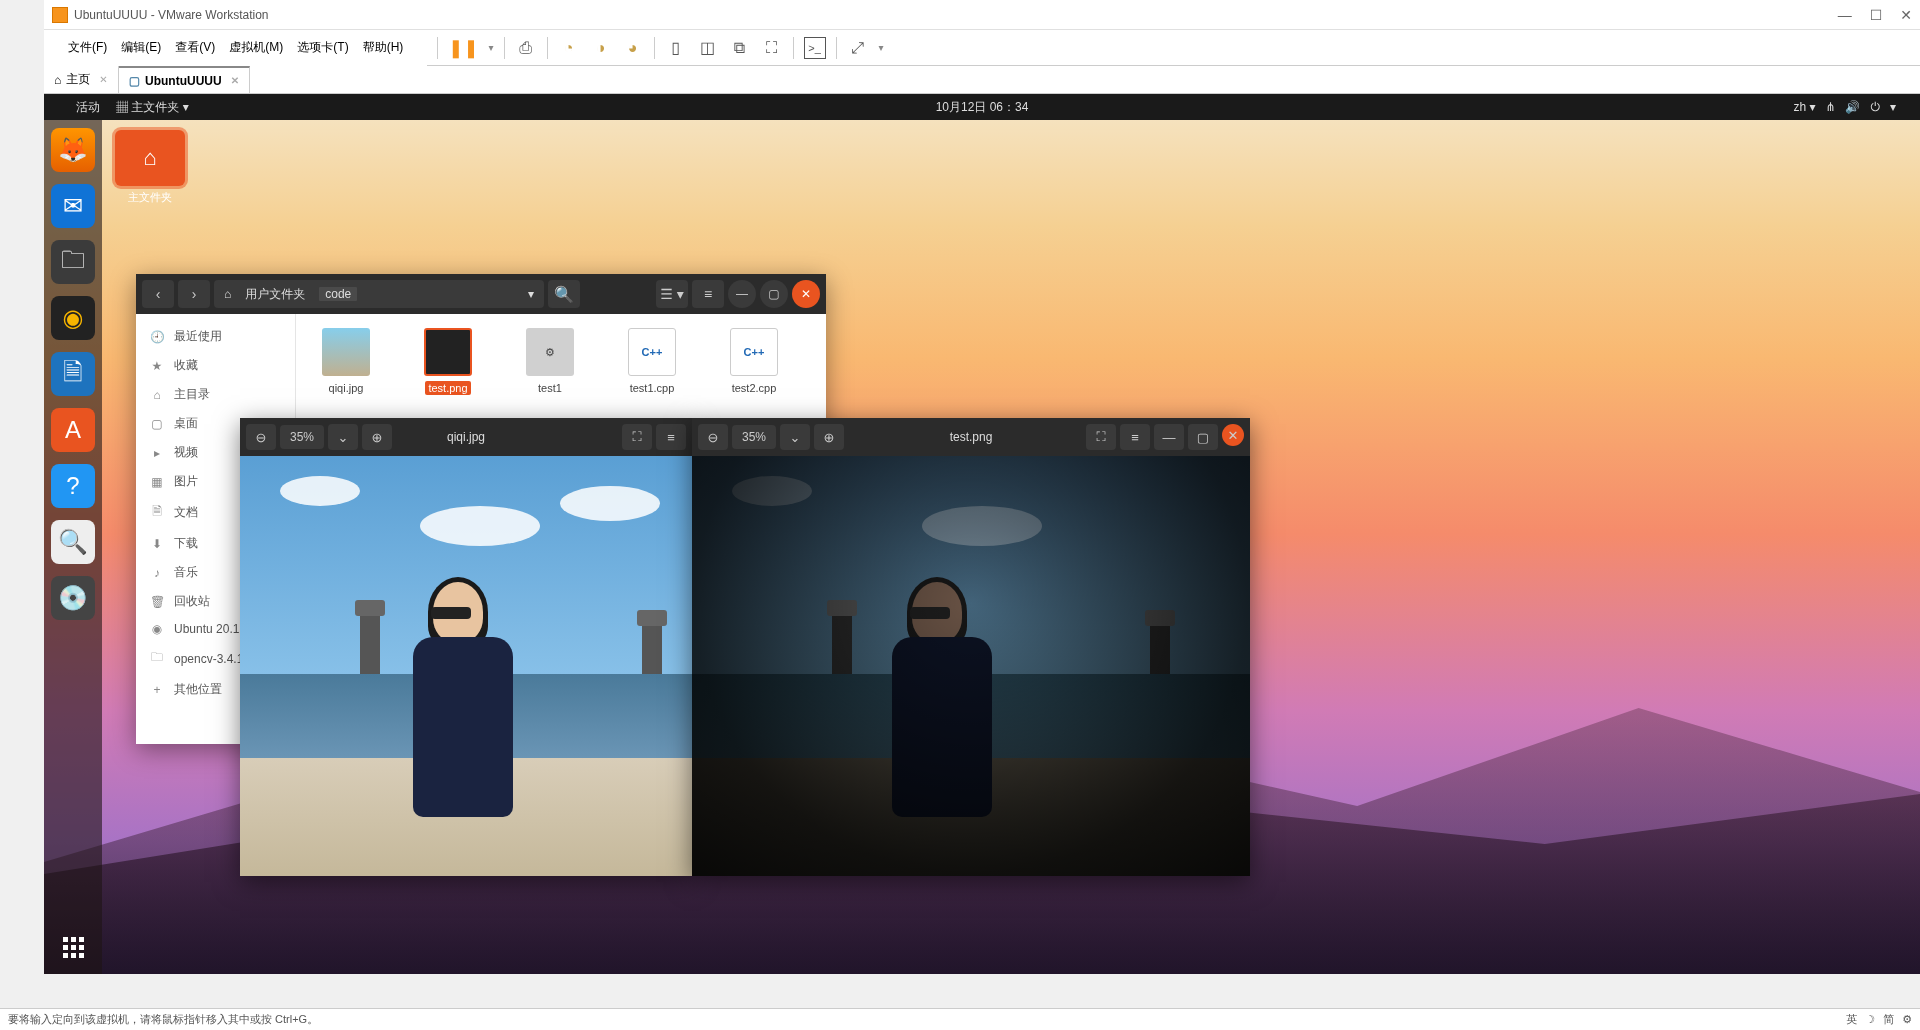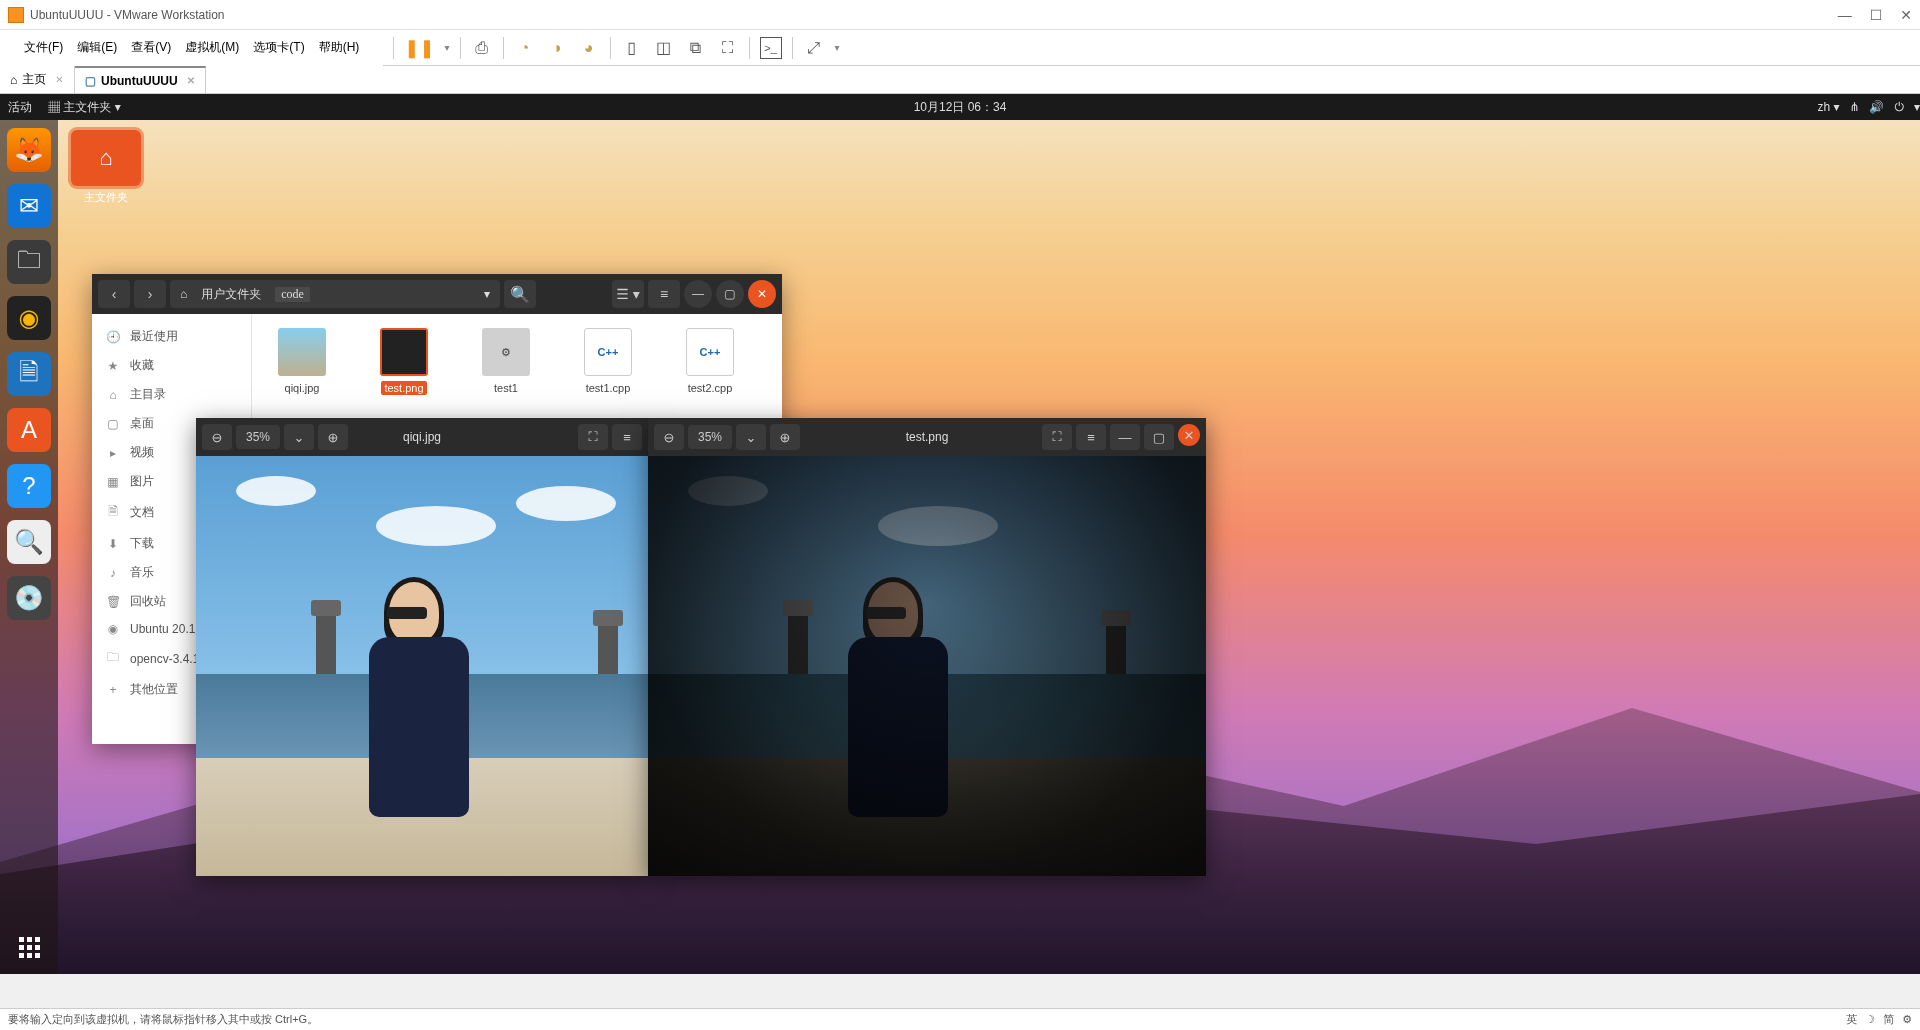--- a/index.html
+++ b/index.html
@@ -23,21 +23,21 @@
 .vmware-tabs { height: 28px; background: #fff; display: flex; align-items: stretch; border-bottom: 1px solid #ccc; }
 .vmware-tab { display: flex; align-items: center; padding: 0 10px; border-right: 1px solid #ccc; font-size: 12px; gap: 5px; cursor: pointer; }
 .vmware-tab.active { background: #fff; border-top: 2px solid #888; font-weight: bold; }
 .vmware-tab .x { color: #aaa; font-size: 10px; margin-left: 4px; }
 .home-ico { font-size: 12px; }
 
 
 .vm-viewport { position: relative; height: 880px; overflow: hidden; background: linear-gradient(to bottom, #f5e6c8 0%, #f5d092 15%, #f9b871 30%, #f58b6b 50%, #d17bb5 70%, #a873c5 85%, #6d5a9f 100%); }
 
 
-.ubuntu-topbar { height: 26px; background: #1a1a1a; color: #ddd; display: flex; align-items: center; font-size: 12px; padding: 0 0; position: relative; z-index: 100; }
+.ubuntu-topbar { height: 26px; background: #1a1a1a; color: #ddd; display: flex; align-items: center; font-size: 12px; padding: 0 24px; position: relative; z-index: 100; }
 .ubuntu-topbar .activities { padding: 0 8px; cursor: pointer; }
 .ubuntu-topbar .app-menu { padding: 0 8px; cursor: pointer; }
 .ubuntu-topbar .clock { position: absolute; left: 50%; transform: translateX(-50%); }
 .ubuntu-topbar .tray { margin-left: auto; display: flex; gap: 10px; align-items: center; }
 
 
 .ubuntu-dock { position: absolute; left: 0; top: 26px; bottom: 0; width: 58px; background: rgba(30,20,20,0.6); display: flex; flex-direction: column; align-items: center; padding-top: 8px; gap: 12px; z-index: 50; }
 .dock-item { width: 44px; height: 44px; border-radius: 8px; display: flex; align-items: center; justify-content: center; font-size: 24px; cursor: pointer; color: #fff; }
 .dock-firefox { background: linear-gradient(#ff9500,#e66000); }
 .dock-mail { background: #1073d6; }
@@ -59,21 +59,21 @@
 .mountains { position: absolute; bottom: 0; left: 0; right: 0; height: 400px; z-index: 1; }
 .mountain1 { position: absolute; bottom: 0; width: 100%; height: 280px; background: linear-gradient(to bottom, rgba(80,40,60,0.35), rgba(40,20,40,0.55)); clip-path: polygon(0 60%, 15% 30%, 30% 50%, 50% 10%, 70% 40%, 85% 5%, 100% 35%, 100% 100%, 0 100%); }
 .mountain2 { position: absolute; bottom: 0; width: 100%; height: 200px; background: linear-gradient(to bottom, rgba(60,30,50,0.55), rgba(20,10,25,0.75)); clip-path: polygon(0 50%, 20% 20%, 40% 45%, 60% 15%, 80% 35%, 100% 10%, 100% 100%, 0 100%); }
 
 
 .nautilus { position: absolute; left: 92px; top: 180px; width: 690px; background: #fff; box-shadow: 0 6px 24px rgba(0,0,0,0.4); z-index: 60; }
 .nautilus-header { height: 40px; background: #2b2b2b; display: flex; align-items: center; padding: 0 6px; gap: 4px; }
 .nav-btn { width: 32px; height: 28px; background: #3a3a3a; border-radius: 4px; display: flex; align-items: center; justify-content: center; color: #ccc; font-size: 14px; cursor: pointer; }
 .path-bar { height: 28px; background: #3a3a3a; border-radius: 4px; display: flex; align-items: center; color: #ddd; padding: 0 10px; gap: 8px; font-size: 12px; width: 330px; }
 .path-seg { padding: 0 6px; cursor: pointer; }
-.path-seg.active { background: #4a4a4a; border-radius: 1px; font-family: Liberation Serif, serif; }
+.path-seg.active { background: #4a4a4a; border-radius: 1px; }
 .search-btn { width: 32px; height: 28px; background: #3a3a3a; border-radius: 4px; color: #ccc; display: flex; align-items: center; justify-content: center; cursor: pointer; }
 .header-right { margin-left: auto; display: flex; gap: 4px; }
 .win-btn { width: 28px; height: 28px; border-radius: 50%; background: #3a3a3a; color: #ccc; display: flex; align-items: center; justify-content: center; font-size: 12px; cursor: pointer; }
 .win-btn.close { background: #e95420; color: #fff; }
 
 .nautilus-body { display: flex; height: 430px; }
 .nautilus-sidebar { width: 160px; background: #fff; border-right: 1px solid #e5e5e5; padding: 8px 0; font-size: 12px; overflow: hidden; }
 .sb-item { display: flex; align-items: center; gap: 10px; padding: 6px 14px; color: #555; cursor: pointer; }
 .sb-item .ic { width: 14px; text-align: center; color: #888; }
 .nautilus-content { flex: 1; padding: 14px; display: flex; gap: 30px; align-items: flex-start; background: #fff; }
@@ -108,21 +108,21 @@
 .head { width: 50px; height: 60px; background: #e8c4a0; border-radius: 50% 50% 40% 40%; position: absolute; top: 0; left: 30px; }
 .hair { width: 60px; height: 70px; background: #1a1a1a; border-radius: 50% 50% 30% 30%; position: absolute; top: -5px; left: 25px; }
 .glasses { width: 40px; height: 12px; background: #222; position: absolute; top: 25px; left: 28px; border-radius: 4px; }
 .body-shape { width: 100px; height: 180px; background: #1a2340; position: absolute; top: 55px; left: 10px; border-radius: 20px 20px 10px 10px; }
 .dark-overlay { position: absolute; inset: 0; background: radial-gradient(ellipse at 50% 35%, rgba(0,0,0,0.15) 0%, rgba(0,0,0,0.75) 70%, rgba(0,0,0,0.85) 100%); }
 
 
 .vmware-status { position: absolute; bottom: 0; left: 0; right: 0; height: 22px; background: #fff; border-top: 1px solid #ccc; font-size: 11px; color: #555; display: flex; align-items: center; padding: 0 8px; }
 .vmware-status .right { margin-left: auto; display: flex; gap: 8px; align-items: center; }
 
-.scale-wrap { transform-origin: top left; }
+.scale-wrap { transform-origin: top left; margin-left: 44px; }
 </style>
 </head>
 <body>
 
 <div class="scale-wrap">
 
 <div class="vmware-titlebar">
   <div class="logo"></div>
   <span>UbuntuUUUU - VMware Workstation</span>
   <div class="win-controls">

